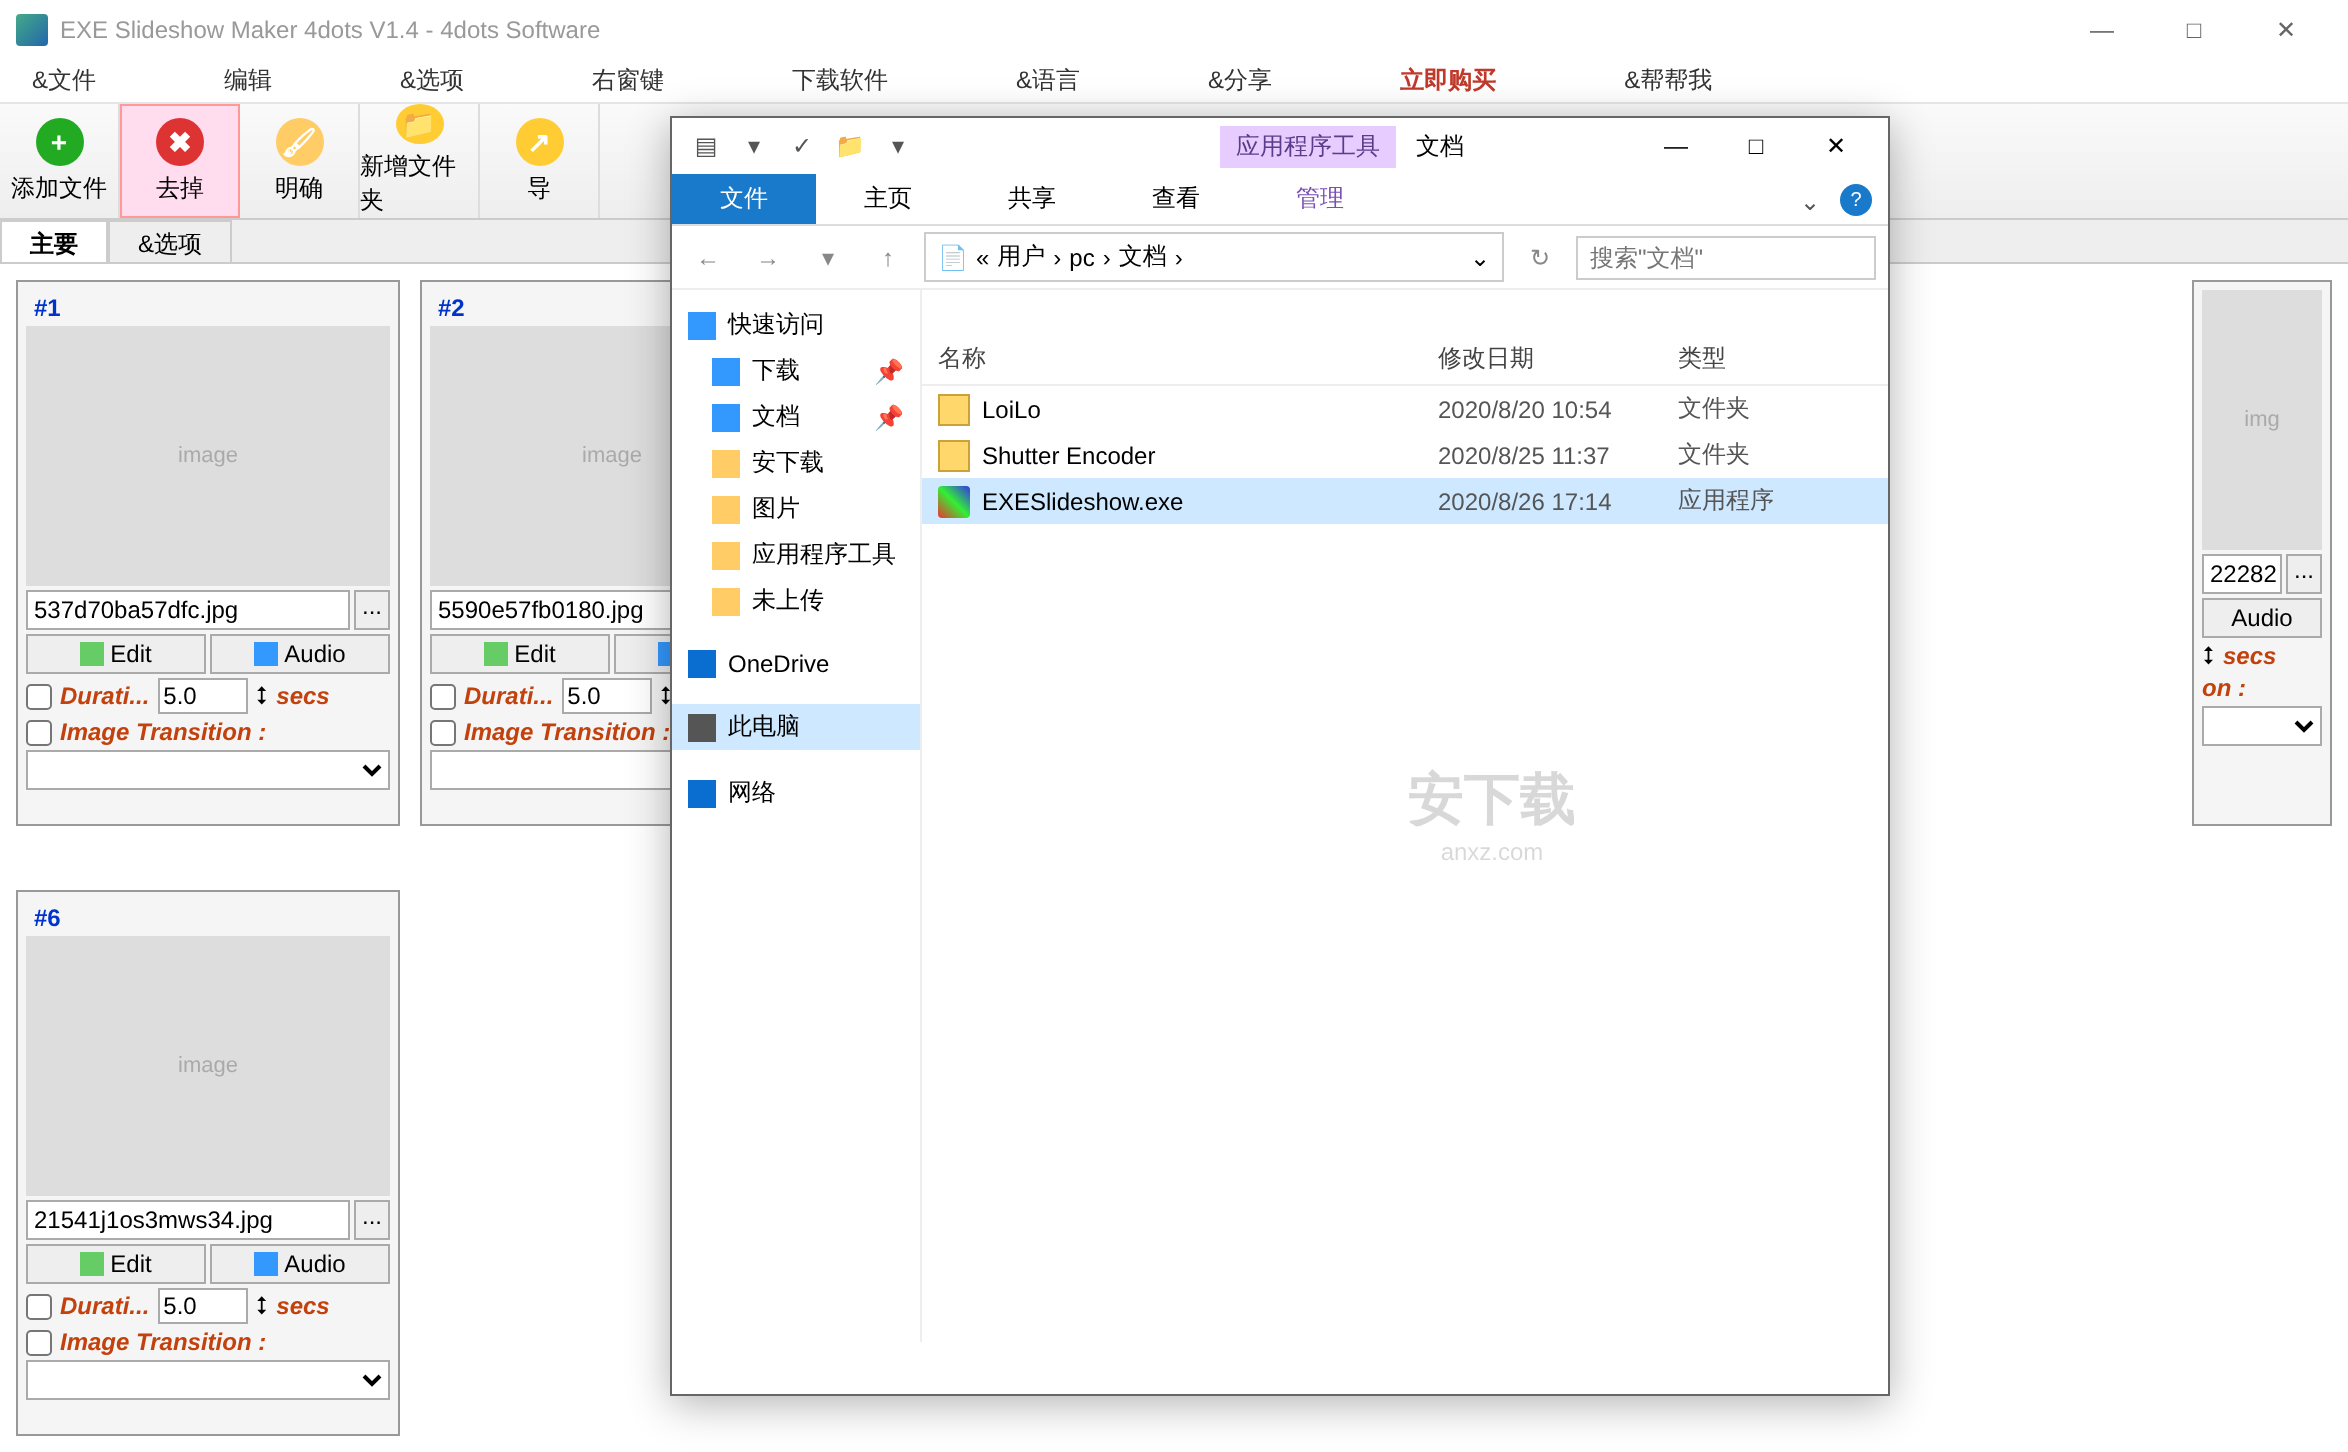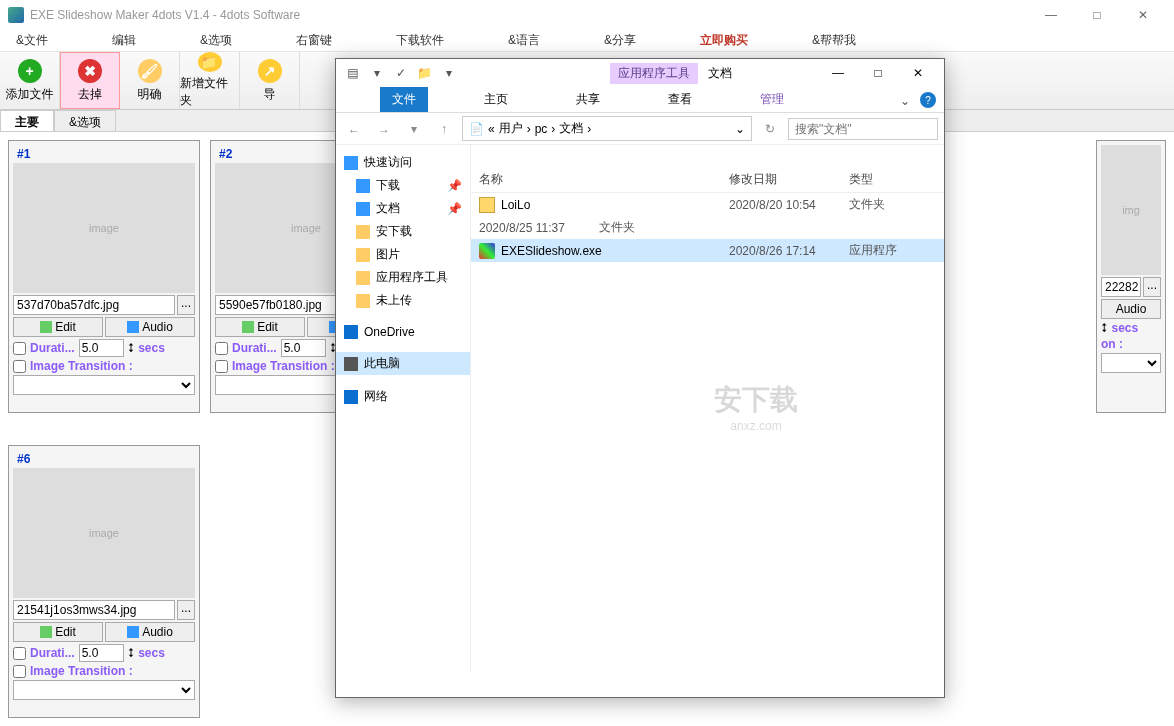--- a/index.html
+++ b/index.html
@@ -34,45 +34,45 @@
 .card .thumb { width: 100%; height: 130px; background: #ddd; display:flex;align-items:center;justify-content:center;color:#aaa;font-size:11px; }
 .card .frow { display: flex; gap: 2px; margin-top: 2px; }
 .card .fname { flex: 1; background: #fff; border: 1px solid #aaa; padding: 2px 3px; white-space: nowrap; overflow: hidden; }
 .card .fbtn { width: 18px; background: #eee; border: 1px solid #aaa; text-align: center; }
 .card .brow { display: flex; gap: 2px; margin-top: 2px; }
 .card .bbtn { flex: 1; background: #eee; border: 1px solid #aaa; padding: 2px; display:flex;align-items:center;justify-content:center;gap:3px; }
 .card .bicon { width: 12px; height: 12px; }
 .card .bicon.ed { background: #6c6; }
 .card .bicon.au { background: #39f; }
 .card .drow { display: flex; align-items: center; gap: 4px; margin-top: 2px; }
-.card .drow .lbl { color: #8b5cf6; font-weight: bold; }
+.card .drow .lbl { color: #c2410c; font-weight: bold; font-style: italic; }
 .card .drow .spin { width: 45px; background: #fff; border: 1px solid #aaa; padding: 1px 2px; }
 .card .sel { width: 100%; background: #fff; border: 1px solid #aaa; height: 20px; margin-top: 2px; }
 
 
 .explorer { position: absolute; left: 335px; top: 58px; width: 610px; height: 640px; background: #fff; border: 1px solid #666; box-shadow: 0 4px 20px rgba(0,0,0,.3); }
 .ex-title { height: 28px; display:flex; align-items:center; padding:0 6px; }
 .ex-title .qat { display:flex; gap:2px; }
 .ex-title .qbtn { width:22px; height:22px; display:flex;align-items:center;justify-content:center;border:1px solid transparent; color:#555;}
 .ex-title .ctxtab { margin-left: 150px; background:#e6ccff; padding:2px 8px; color:#5a3d8a;}
 .ex-title .ctxtitle { margin-left: 10px; }
 .ex-title .wbtns { margin-left:auto; display:flex; }
 .ex-title .wbtn { width:40px; height:24px; display:flex;align-items:center;justify-content:center; }
 .ex-ribbon { height: 26px; display:flex; border-bottom:1px solid #ddd; align-items:flex-end; }
-.ex-ribbon .rtab { padding:4px 12px;margin-left:44px; }
+.ex-ribbon .rtab { padding:4px 24px; }
 .ex-ribbon .rtab.file { background:#1979ca; color:#fff; }
 .ex-ribbon .rtab.mgmt { color:#7a4fb5; }
 .ex-ribbon .rexpand { margin-left:auto; padding:4px 6px; color:#555; }
 .ex-ribbon .rhelp { width:16px;height:16px;border-radius:50%;background:#1979ca;color:#fff;display:flex;align-items:center;justify-content:center;margin:0 8px 4px 4px;font-size:10px;}
 .ex-addr { height: 32px; display:flex; align-items:center; gap:6px; padding:0 6px; border-bottom:1px solid #eee;}
 .ex-addr .navarr { width:24px;height:24px;display:flex;align-items:center;justify-content:center;color:#888;border-radius:2px;}
 .ex-addr .crumbs { flex:1; border:1px solid #ccc; padding:3px 6px; display:flex;align-items:center;gap:4px;}
 .ex-addr .search { width:150px; border:1px solid #ccc; padding:3px 6px; color:#888;}
 .ex-body { display:flex; height: calc(100% - 112px); }
-.ex-nav { width:135px; border-right:1px solid #eee; padding:6px 0; overflow:hidden;}
+.ex-nav { width:125px; border-right:1px solid #eee; padding:6px 0; overflow:hidden;}
 .ex-nav .nitem { padding:3px 8px 3px 20px; display:flex;align-items:center;gap:6px; white-space:nowrap;}
 .ex-nav .nitem.hdr { padding-left:8px; font-weight:normal; }
 .ex-nav .nitem.sel { background:#cde8ff; }
 .ex-nav .nicon { width:14px;height:14px; }
 .ex-nav .nicon.star{ background:#39f;}
 .ex-nav .nicon.dl{ background:#39f;}
 .ex-nav .nicon.doc{ background:#39f;}
 .ex-nav .nicon.fold{ background:#fc6;}
 .ex-nav .nicon.one{ background:#0a6ed1;}
 .ex-nav .nicon.pc{ background:#555;}
@@ -371,20 +371,24 @@
       </div>
       <div class="row">
         <div class="c1">
             <span class="ficon fold"></span>
             <span>LoiLo</span>
           </div>
         <div class="c2">2020/8/20 10:54</div>
         <div class="c3">文件夹</div>
       </div>
       <div class="row">
+        <div class="c1">
+            <span class="ficon fold"></span>
+            <span>Shutter Encoder</span>
+          </div>
         <div class="c2">2020/8/25 11:37</div>
         <div class="c3">文件夹</div>
       </div>
       <div class="row sel">
         <div class="c1">
             <span class="ficon exe"></span>
             <span>EXESlideshow.exe</span>
           </div>
         <div class="c2">2020/8/26 17:14</div>
         <div class="c3">应用程序</div>

